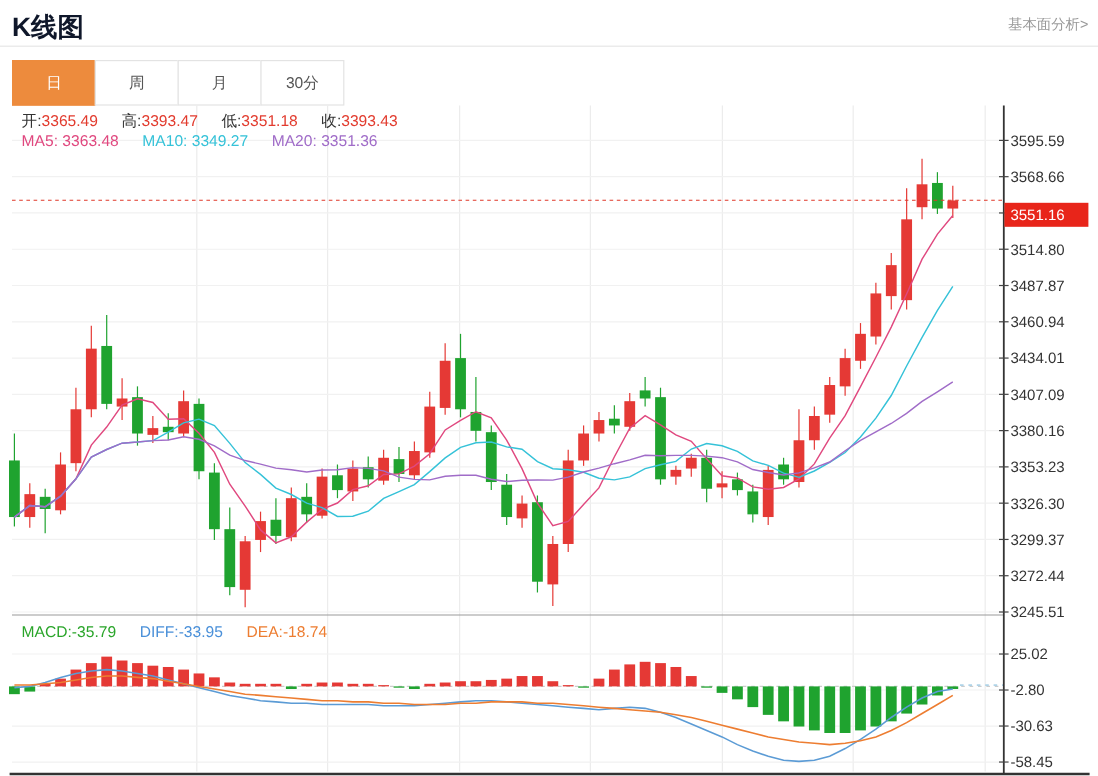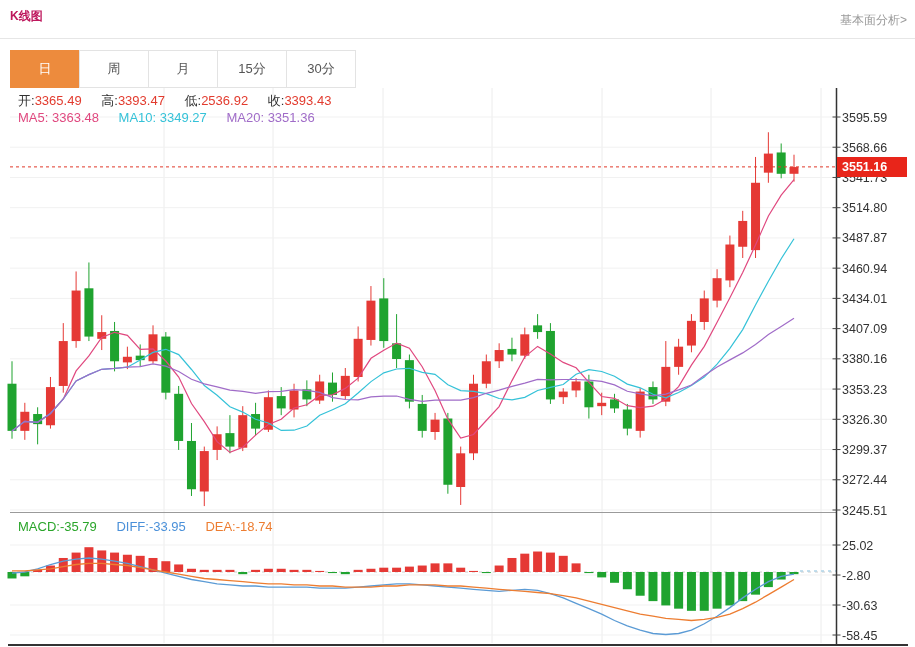--- a/index.html
+++ b/index.html
@@ -1,47 +1,46 @@
 <!DOCTYPE html>
 <html><head>
 <meta charset="utf-8">
 <style>
   html,body{margin:0;padding:0;background:#fff;}
   body{font-family:"Liberation Sans","DejaVu Sans",sans-serif;width:915px;height:647px;position:relative;overflow:hidden;}
-  .page-title{position:absolute;left:10px;top:8px;font-size:12px;font-weight:bold;color:#be185d;}
+  .page-title{position:absolute;left:10px;top:8px;font-size:22px;font-weight:bold;color:#0f172a;}
   .fund-link{position:absolute;right:8px;top:12px;font-size:12px;color:#999;text-decoration:none;cursor:pointer;text-align:center;}
   .header-divider{position:absolute;left:0;top:38px;width:915px;height:1px;background:#e6e6e6;}
   .tabbar{position:absolute;left:10px;top:50px;display:flex;}
   .tab{width:68px;height:36px;line-height:36px;text-align:center;font-size:13px;color:#555;
        background:#fff;border:1px solid #e3e3e3;margin-left:-1px;cursor:pointer;box-sizing:content-box;}
   .tab:first-child{margin-left:0;}
   .tab.active{background:#ed8b3d;border-color:#ed8b3d;color:#fff;}
   .legend-row{position:absolute;font-size:13px;white-space:nowrap;}
   .legend-row .item{margin-right:16px;}
   .ohlc-row{left:18px;top:92px;}
   .ohlc-row .lbl{color:#333;}
   .ohlc-row .val{color:#e23b2e;}
   .ma-row{left:18px;top:110px;}
   .macd-row{left:18px;top:519px;}
   svg{position:absolute;left:0;top:0;}
-  .price-tag{position:absolute;left:837px;top:157px;width:70px;height:20px;background:#e8251a;
-             color:#fff;font-size:12.5px;line-height:20px;padding-left:5px;box-sizing:border-box;font-weight:bold;}
+  .price-tag{position:absolute;left:837px;top:169px;width:70px;height:20px;background:#e8251a;
+             color:#fff;font-size:12.5px;line-height:20px;padding-left:5px;box-sizing:border-box;}
 </style>
 </head>
 <body>
 
 <div class="page-title">K线图</div>
 <a class="fund-link">基本面分析&gt;</a>
 <div class="header-divider"></div>
 
 <div class="tabbar">
   <div class="tab active">日</div>
   <div class="tab">周</div>
   <div class="tab">月</div>
-  <div class="tab">15分</div>
   <div class="tab">30分</div>
 </div>
 
 <svg id="kchart" width="915" height="647">
     <g>
       <line x1="164" y1="88" x2="164" y2="643" stroke="#ececec" stroke-width="1"></line>
       <line x1="273" y1="88" x2="273" y2="643" stroke="#ececec" stroke-width="1"></line>
       <line x1="383" y1="88" x2="383" y2="643" stroke="#ececec" stroke-width="1"></line>
       <line x1="492" y1="88" x2="492" y2="643" stroke="#ececec" stroke-width="1"></line>
       <line x1="602" y1="88" x2="602" y2="643" stroke="#ececec" stroke-width="1"></line>
@@ -303,21 +302,21 @@
       <line x1="832.5" y1="605.0301941049604" x2="840.5" y2="605.0301941049604" stroke="#444" stroke-width="1"></line>
       <text x="842" y="609.5301941049604" font-size="12.5" fill="#333" font-family="Liberation Sans, sans-serif">-30.63</text>
       <line x1="832.5" y1="635.0301941049605" x2="840.5" y2="635.0301941049605" stroke="#444" stroke-width="1"></line>
       <text x="842" y="639.5301941049605" font-size="12.5" fill="#333" font-family="Liberation Sans, sans-serif">-58.45</text>
     </g>
   </svg>
 
 <div class="legend-row ohlc-row">
   <span class="item"><span class="lbl">开:</span><span class="val">3365.49</span></span>
   <span class="item"><span class="lbl">高:</span><span class="val">3393.47</span></span>
-  <span class="item"><span class="lbl">低:</span><span class="val">2536.92</span></span>
+  <span class="item"><span class="lbl">低:</span><span class="val">3351.18</span></span>
   <span class="item"><span class="lbl">收:</span><span class="val">3393.43</span></span>
 </div>
 
 <div class="legend-row ma-row">
   <span class="item" style="color:#e0487f;"><span>MA5:</span> <span>3363.48</span></span>
   <span class="item" style="color:#35c2d8;"><span>MA10:</span> <span>3349.27</span></span>
   <span class="item" style="color:#a06cc8;"><span>MA20:</span> <span>3351.36</span></span>
 </div>
 
 <div class="legend-row macd-row">

